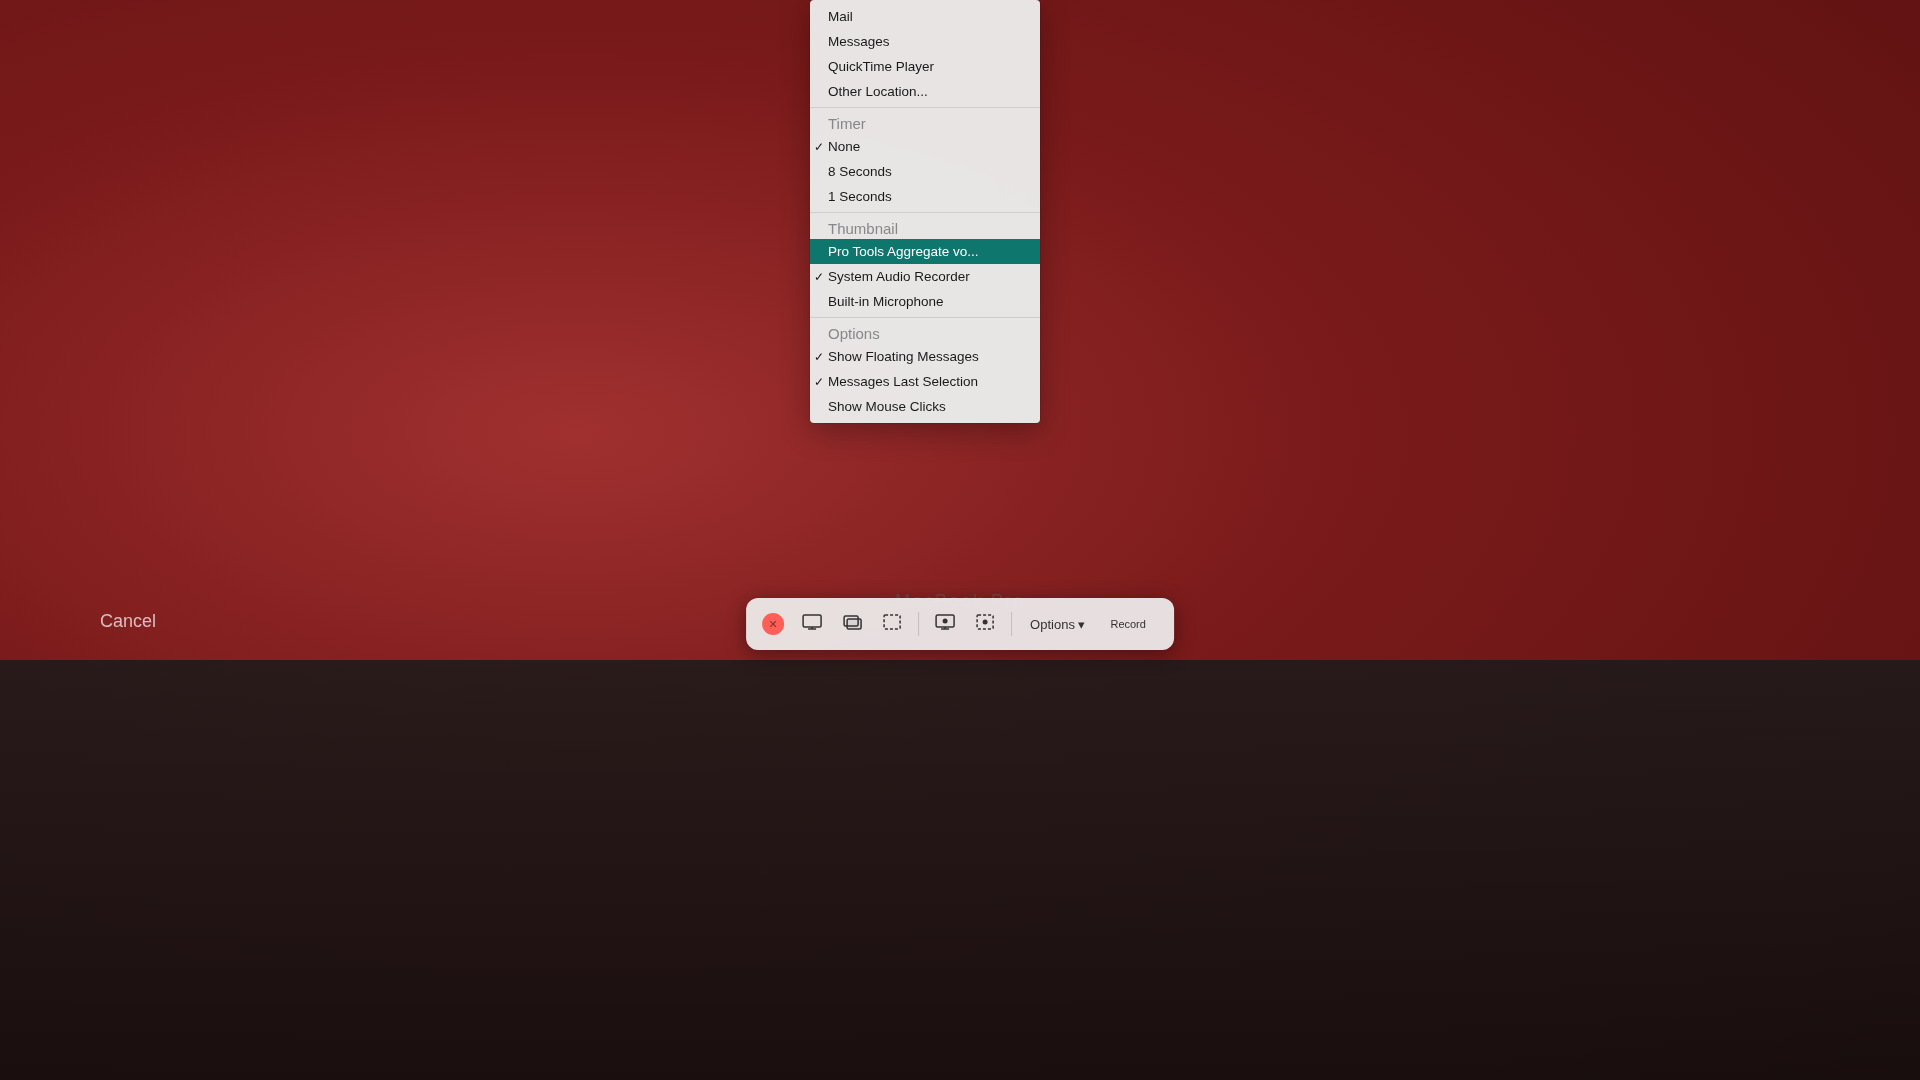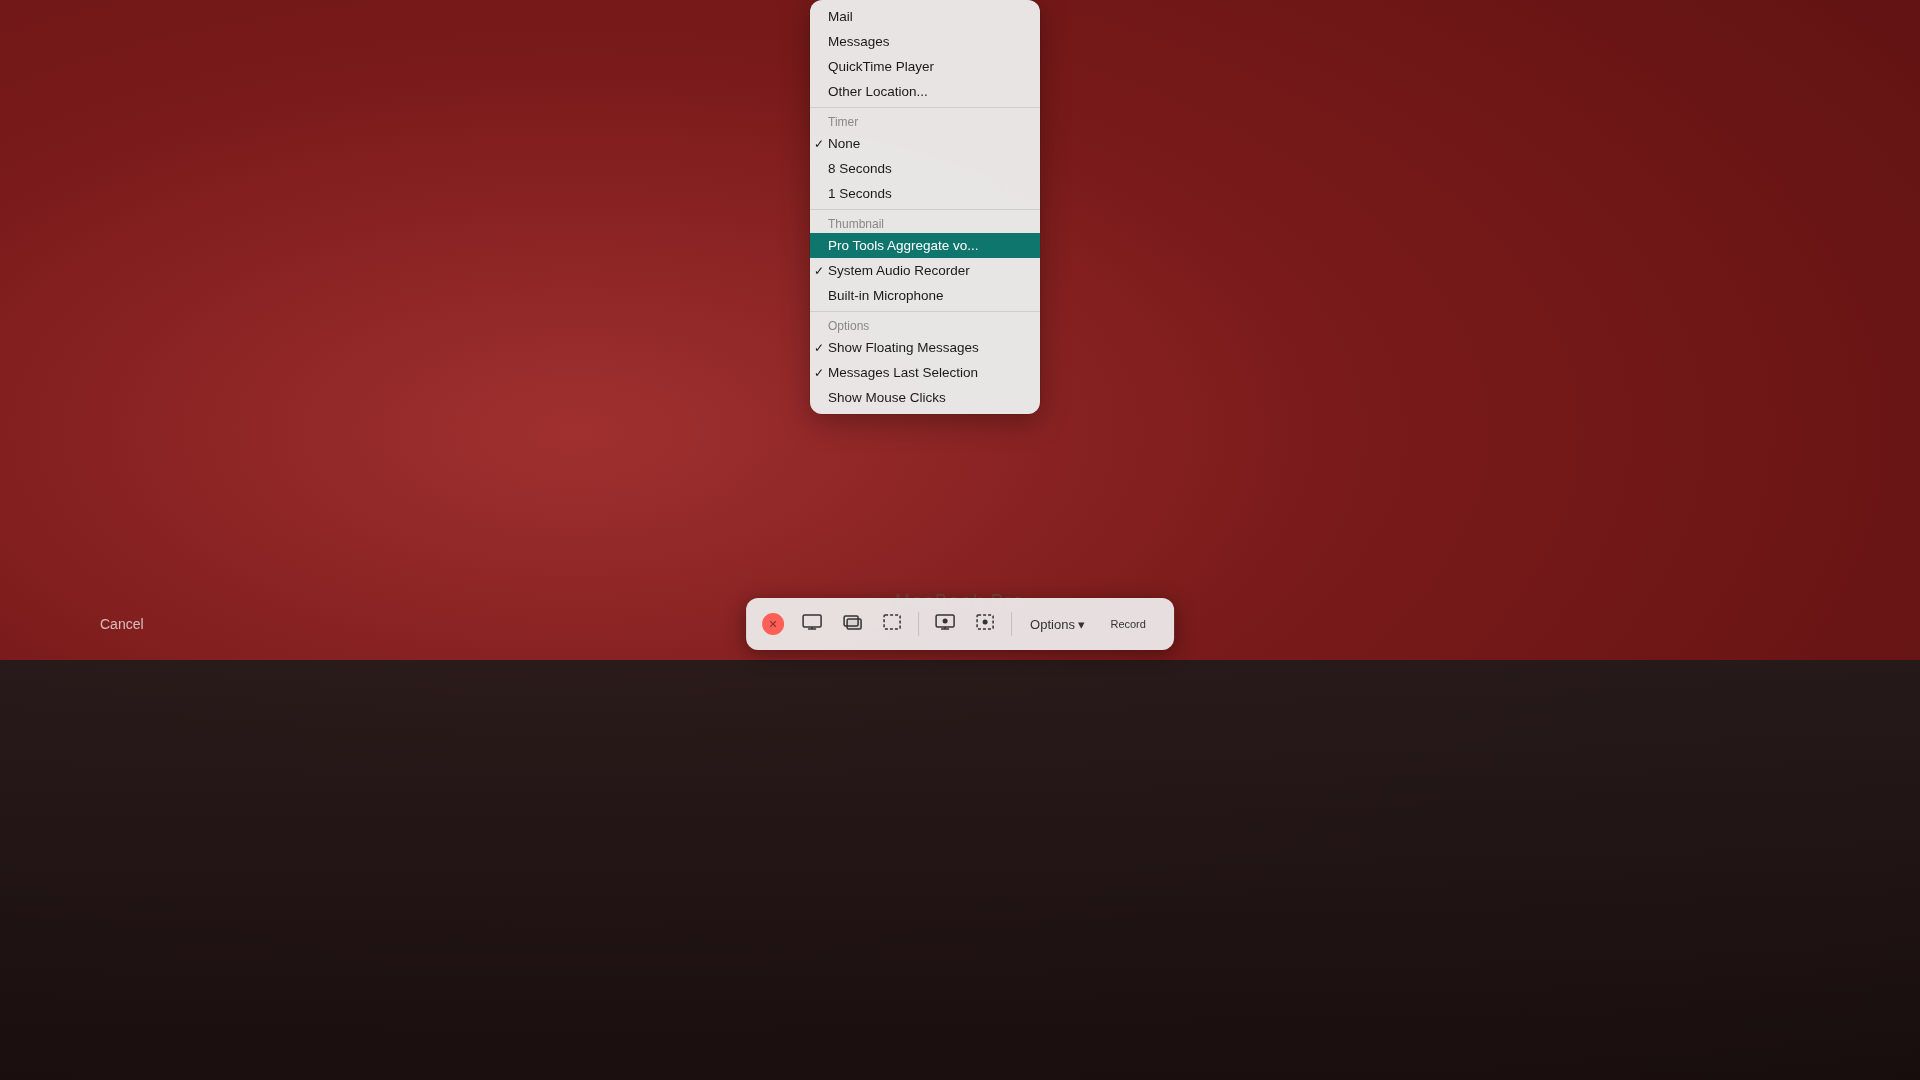--- a/index.html
+++ b/index.html
@@ -107,21 +107,21 @@
       color: #333;
     }
 
     
     .dropdown-menu {
       position: absolute;
       top: 0;
       left: 810px;
       width: 230px;
       background: rgba(235, 235, 235, 0.97);
-      border-radius: 12px;
+      border-radius: 4px;
       box-shadow: 0 8px 30px rgba(0,0,0,0.3), 0 0 0 0.5px rgba(0,0,0,0.15);
       z-index: 100;
       padding: 4px 0;
       backdrop-filter: blur(20px);
     }
 
     .menu-item {
       padding: 5px 18px;
       font-size: 13.5px;
       color: #1a1a1a;
@@ -139,21 +139,21 @@
     }
 
     .menu-item .checkmark {
       position: absolute;
       left: 4px;
       font-size: 12px;
     }
 
     .menu-section-header {
       padding: 4px 18px 2px;
-      font-size: 12px;
+      font-size: 15px;
       color: #888;
       font-weight: 400;
       cursor: default;
       min-height: 20px;
     }
 
     .menu-separator {
       height: 1px;
       background: rgba(0,0,0,0.1);
       margin: 3px 0;
@@ -164,21 +164,21 @@
       width: 22px;
       height: 22px;
     }
 
     
     .cancel-text {
       position: absolute;
       bottom: 448px;
       left: 100px;
       color: rgba(255,255,255,0.7);
-      font-size: 14px;
+      font-size: 18px;
     }
 
     
     .macbook-text {
       position: absolute;
       bottom: 468px;
       left: 50%;
       transform: translateX(-50%);
       color: rgba(100,100,100,0.5);
       font-size: 18px;

